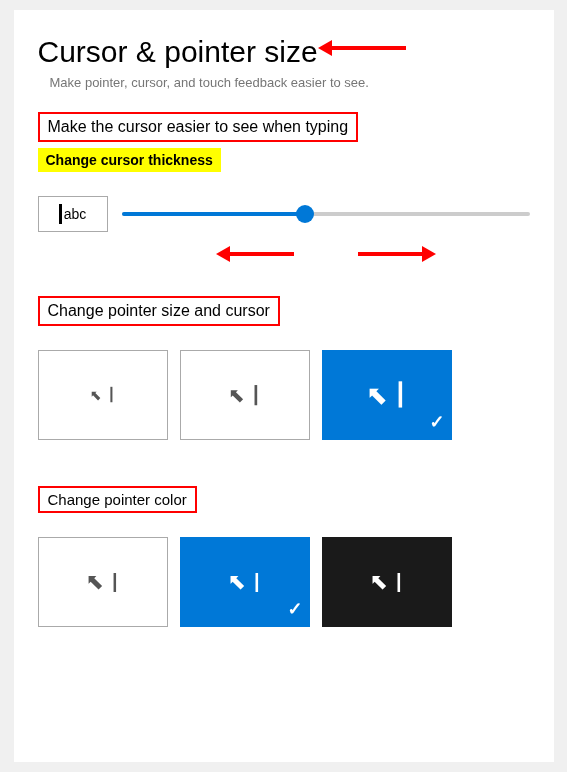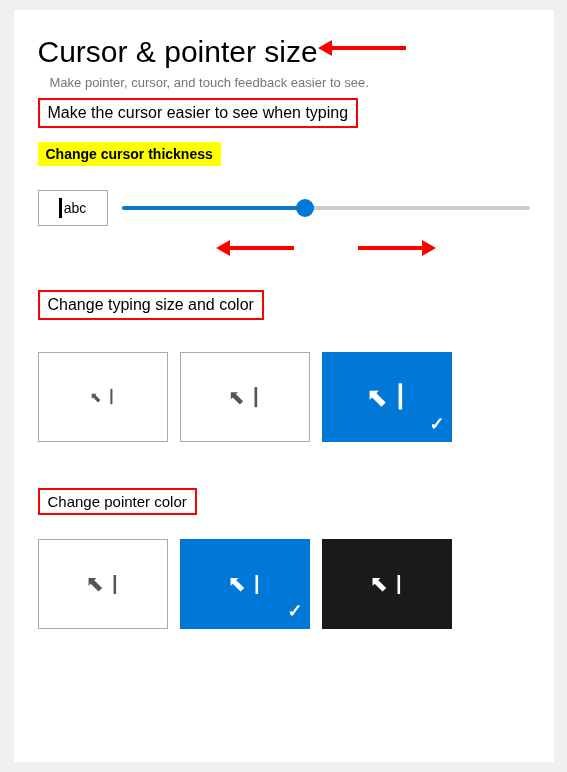--- a/index.html
+++ b/index.html
@@ -22,29 +22,29 @@
       font-weight: 300;
       color: #000;
       display: flex;
       align-items: center;
       gap: 0;
       margin-bottom: 6px;
     }
     .subtitle {
       font-size: 13px;
       color: #767676;
-      margin-bottom: 8px;
+      margin-bottom: 22px;
       padding-left: 12px;
     }
     .section-header {
       border: 2px solid red;
       padding: 4px 8px;
       font-size: 16px;
       font-weight: 400;
-      margin-bottom: 14px;
+      margin-bottom: 6px;
       display: inline-block;
     }
     .change-cursor-label {
       background: yellow;
       font-size: 14px;
       font-weight: 600;
       padding: 4px 8px;
       display: inline-block;
       margin-bottom: 12px;
     }
@@ -256,21 +256,21 @@
     </span>
     <span>
       <svg width="80" height="28" viewBox="0 0 80 28">
         <line x1="2" y1="14" x2="72" y2="14" stroke="red" stroke-width="4"></line>
         <polygon points="80,14 66,6 66,22" fill="red"></polygon>
       </svg>
     </span>
   </div>
 
   
-  <div class="section-header">Change typing size and color</div>
+  <div class="section-header">Change pointer size and cursor</div>
   <br>
   <br>
 
   
 
   
   <div class="pointer-cards-row">
 
     <div class="pointer-card">
       <div class="pointer-icons">

